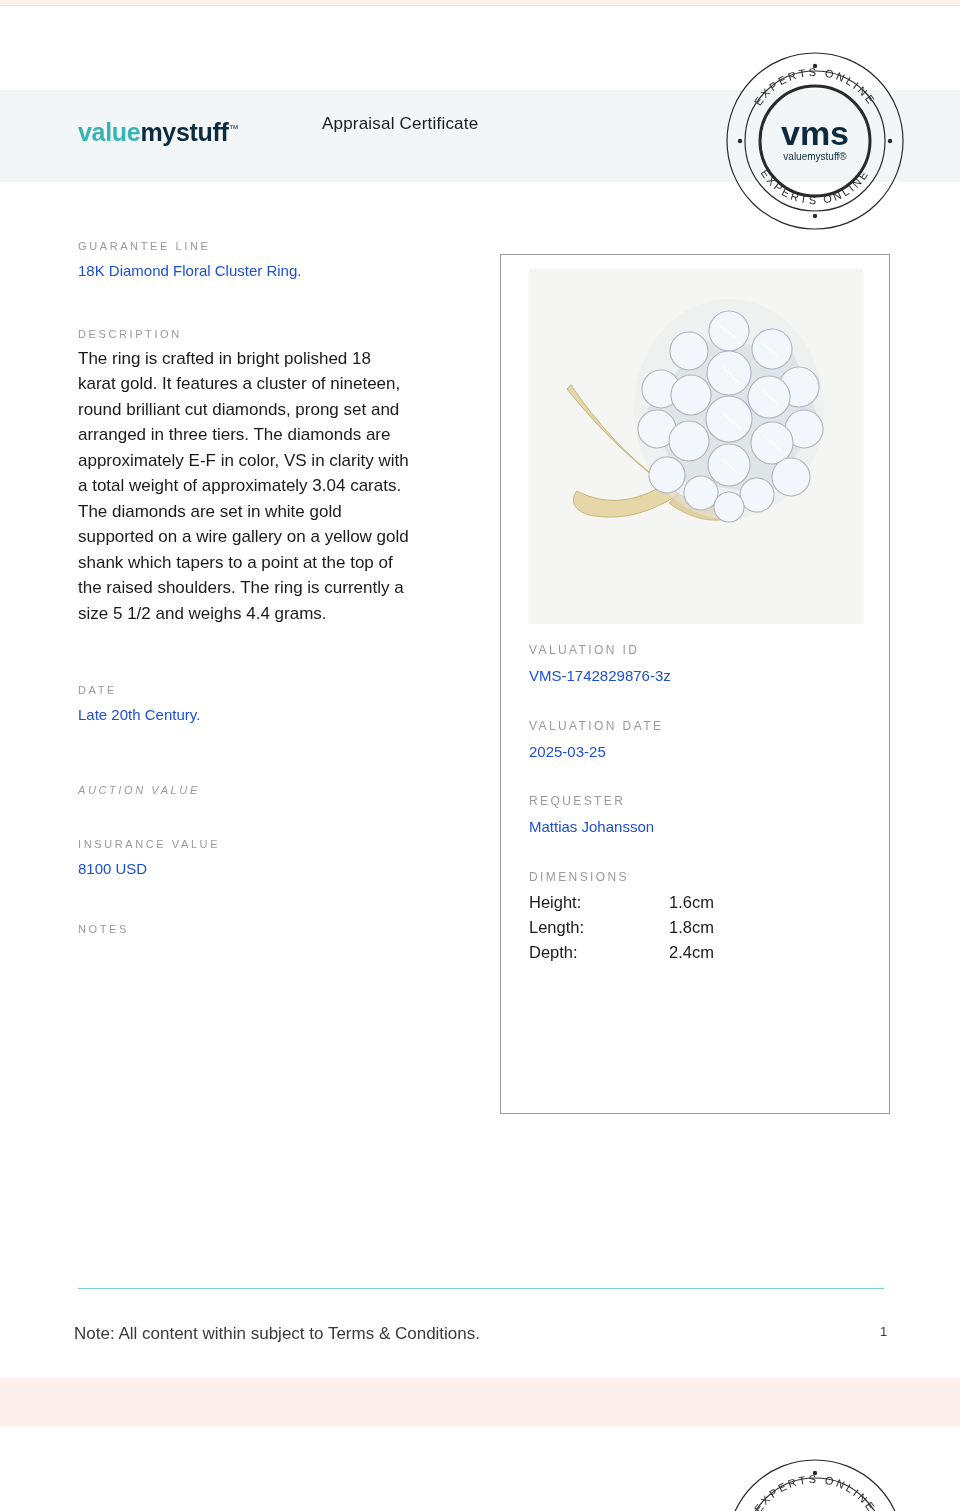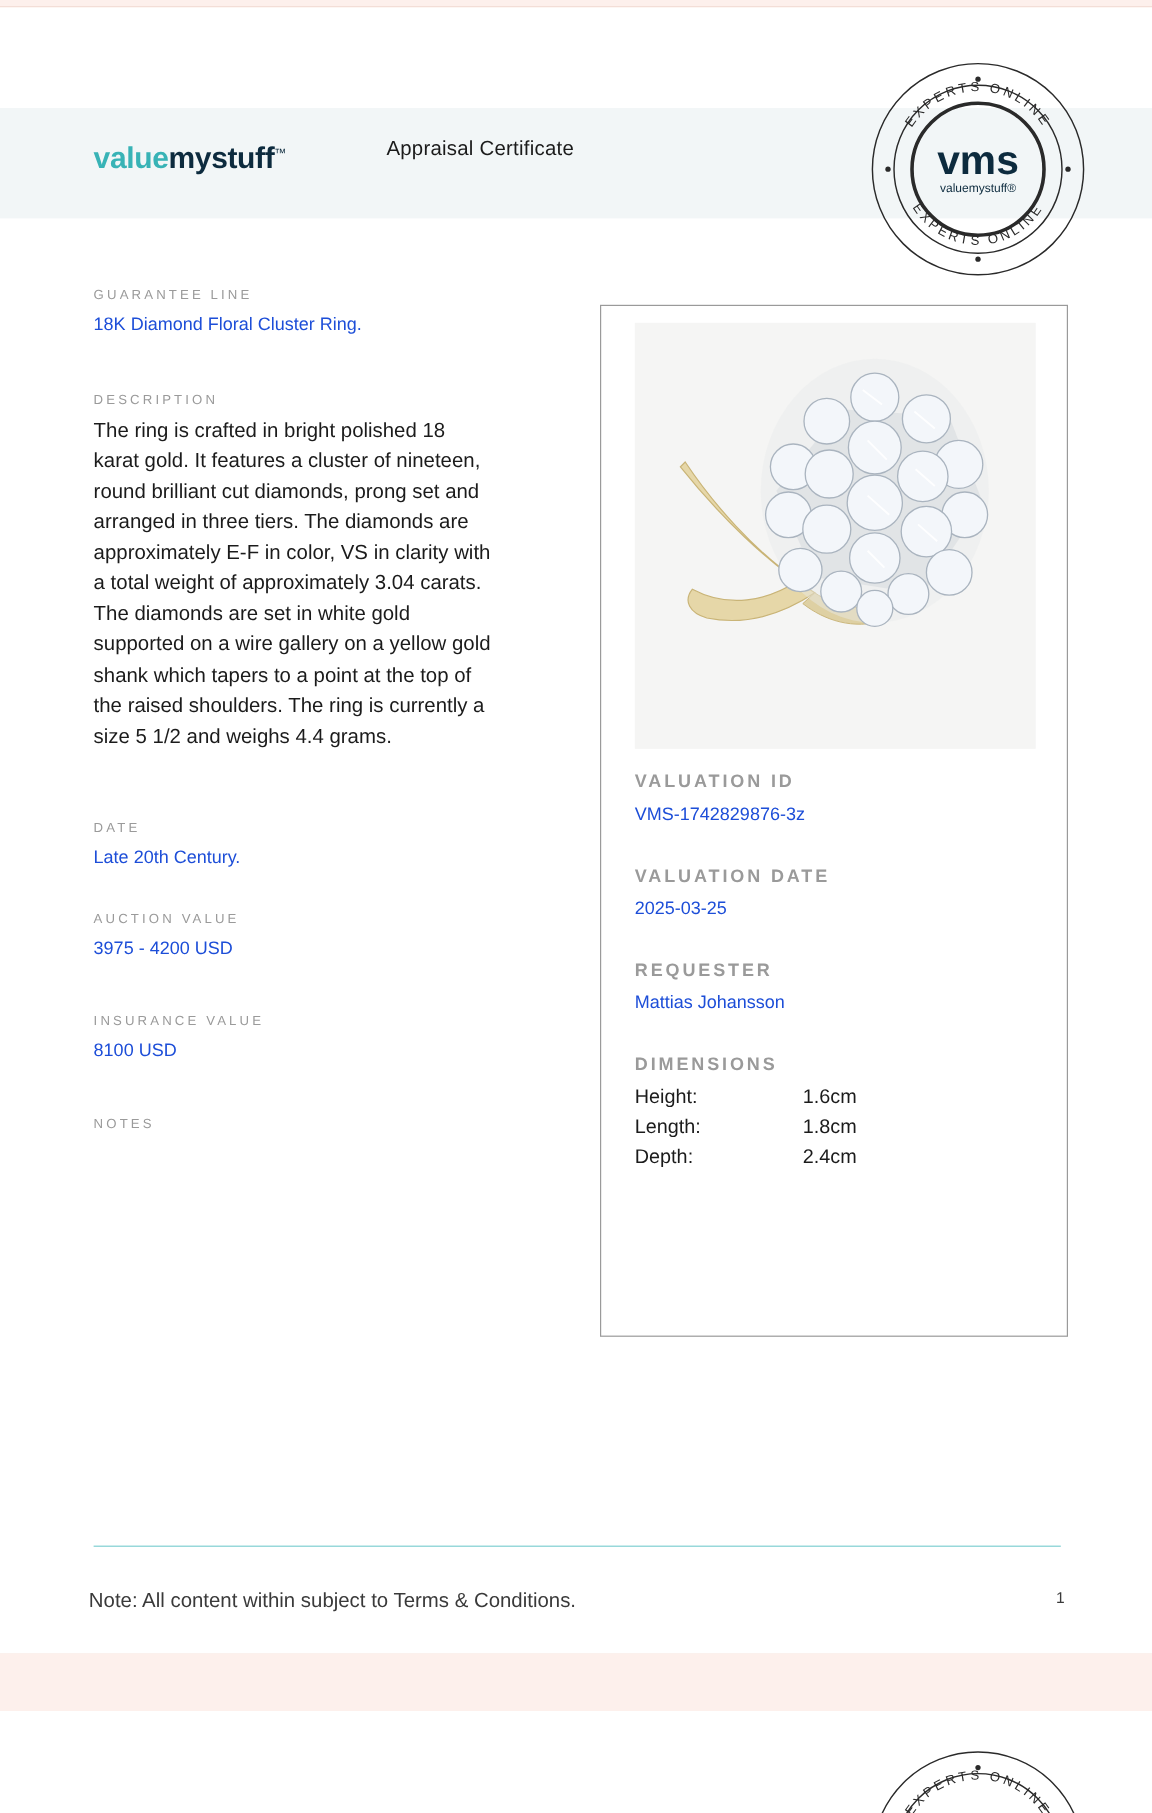--- a/index.html
+++ b/index.html
@@ -123,21 +123,21 @@
     background: #f4f4f4;
     overflow: hidden;
   }
   .photo svg { display: block; }
   .card-fields {
     position: absolute;
     left: 28px;
     top: 388px;
     width: 340px;
   }
-  .card-fields .label { font-size: 15px; letter-spacing: 2.4px; font-weight: bold; }
+  .card-fields .label { font-size: 12px; letter-spacing: 2.4px; }
   .card-fields .block { margin-bottom: 26px; }
   .dims-row {
     display: flex;
     font-size: 16.5px;
     color: #1b1b1b;
     line-height: 25px;
   }
   .dims-row .dk { width: 140px; }
   .dims-row .dv { width: 100px; text-align: left; }
   
@@ -241,23 +241,22 @@
       <div class="block" style="margin-top:44px;">
         <div class="label">DESCRIPTION</div>
         <div class="desc-text">The ring is crafted in bright polished 18 karat gold.  It features a cluster of nineteen, round brilliant cut diamonds, prong set and arranged in three tiers.  The diamonds are approximately E-F in color, VS in clarity with a total weight of approximately 3.04 carats.  The diamonds are set in white gold supported on a wire gallery on a yellow gold shank which tapers to a point at the top of the raised shoulders.  The ring is currently a size 5 1/2 and weighs 4.4 grams.</div>
       </div>
 
       <div class="block" style="margin-top:58px;">
         <div class="label">DATE</div>
         <div class="value">Late 20th Century.</div>
       </div>
 
-      <div class="block" style="margin-top:32px;">
+      <div class="block" style="margin-top:56px;font-style:italic;">
         <div class="label">AUCTION VALUE</div>
-        <div class="value">3975 - 4200 USD</div>
       </div>
 
       <div class="block" style="margin-top:42px;">
         <div class="label">INSURANCE VALUE</div>
         <div class="value">8100 USD</div>
       </div>
 
       <div class="block" style="margin-top:42px;">
         <div class="label">NOTES</div>
         <div class="value"></div>

